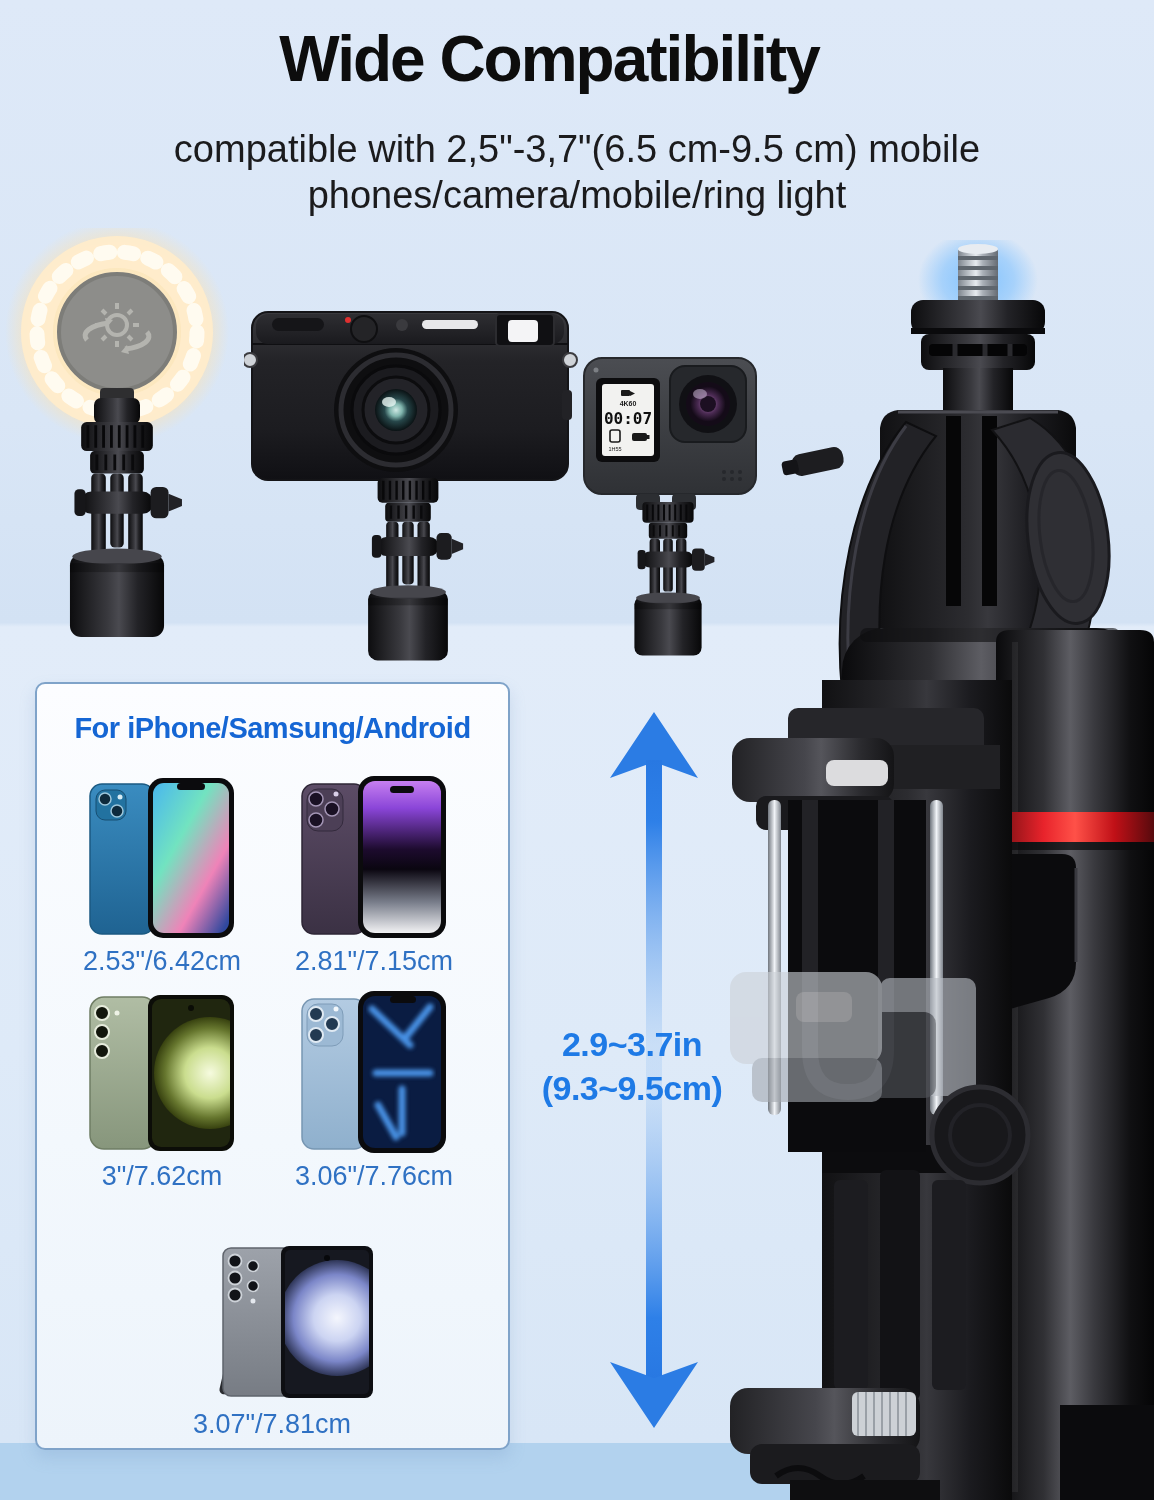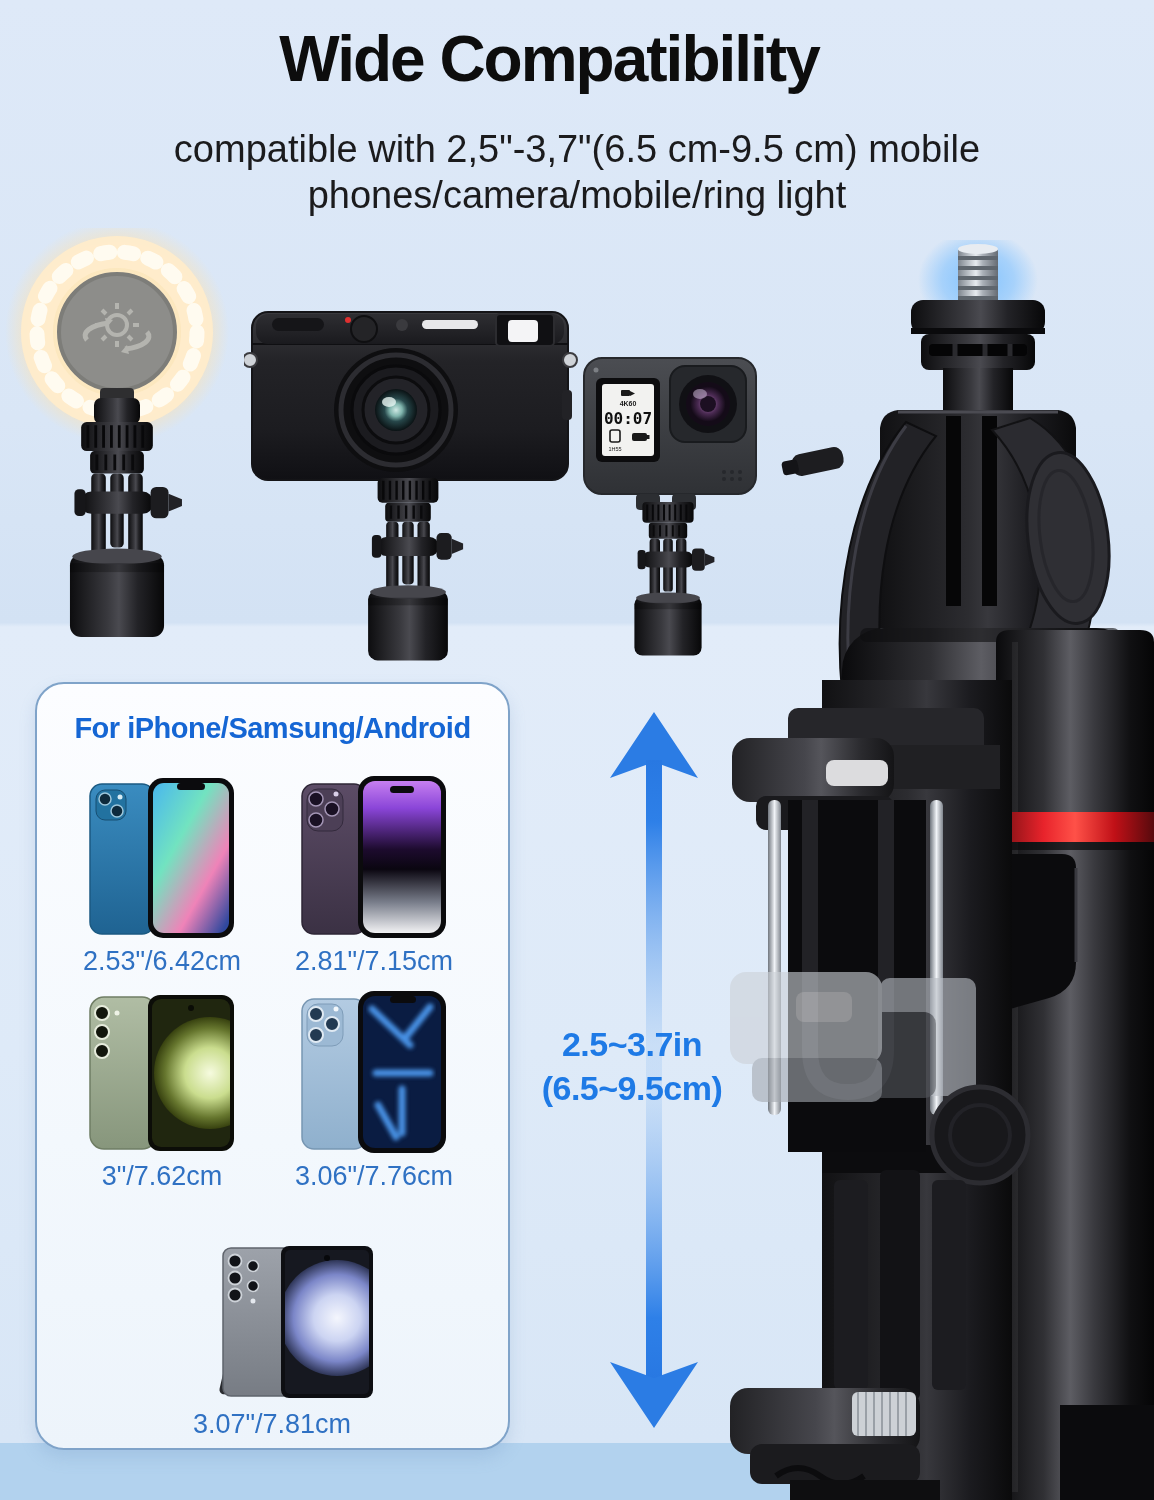--- a/index.html
+++ b/index.html
@@ -13,21 +13,21 @@
   .subtitle{position:absolute;left:0;top:126px;width:1154px;text-align:center;
     font-size:38px;font-weight:400;color:#1b1b1d;line-height:46px;}
   .dev{position:absolute;}
   .ring-svg{left:2px;top:228px;}
   .cam-svg{left:244px;top:298px;}
   .gopro-svg{left:574px;top:350px;}
   .stick-svg{left:730px;top:240px;}
   .range-arrow{position:absolute;left:606px;top:712px;}
   .range-text{position:absolute;left:482px;top:1022px;width:300px;text-align:center;
     font-size:34px;font-weight:700;color:#1e7ae6;line-height:44px;letter-spacing:-0.5px;}
-  .card{position:absolute;left:35px;top:682px;width:475px;height:768px;border-radius:29px;
+  .card{position:absolute;left:35px;top:682px;width:475px;height:768px;border-radius:10px;
     background:linear-gradient(180deg,#fcfdff 0%,#f3f8fd 60%,#edf4fb 100%);
     border:2px solid #7fa3c9;box-shadow:0 8px 16px rgba(110,145,190,.22);box-sizing:border-box;}
   .card-header{position:absolute;left:0;top:28px;width:100%;text-align:center;
     font-size:29px;font-weight:700;letter-spacing:-0.5px;color:#1566d4;}
   .cell{position:absolute;width:190px;text-align:center;}
   .cell .ph{display:block;margin:0 auto;}
   .size-label{margin-top:4px;font-size:27px;color:#2f71c3;}
   .c1{left:30px;top:88px;}  .c2{left:242px;top:88px;}
   .c3{left:30px;top:303px;} .c4{left:242px;top:303px;}
   .c5{left:140px;top:556px;}
@@ -360,22 +360,22 @@
       <stop offset=".9" stop-color="#2e80e8"></stop>
         <stop offset="1" stop-color="#2878e2"></stop>
     </linearGradient>
   </defs>
   <path d="M48,0 L92,66 L48,50 L4,66 Z" fill="#2b7ce4"></path>
   <rect x="40" y="48" width="16" height="620" fill="url(#gArrow)"></rect>
   <path d="M48,716 L92,650 L48,666 L4,650 Z" fill="#2b7ce4"></path>
 </svg>
 
 <div class="range-text">
-  <div>2.5~3.7in</div>
-  <div>(6.5~9.5cm)</div>
+  <div>2.9~3.7in</div>
+  <div>(9.3~9.5cm)</div>
 </div>
 
 <div class="card">
   <div class="card-header">For iPhone/Samsung/Android</div>
 
   <div class="cell c1">
     <svg class="ph" width="160" height="170" viewBox="0 0 160 170">
       <rect x="8" y="12" width="64" height="150" rx="12" fill="url(#pBlueBody)" stroke="#1b5a82" stroke-width="1.5"></rect>
       <rect x="14" y="18" width="30" height="30" rx="9" fill="#2272a0" stroke="#174e72"></rect>
       <circle cx="23" cy="27" r="6" fill="#0e2a3c" stroke="#9cc6db" stroke-width="1.5"></circle>

